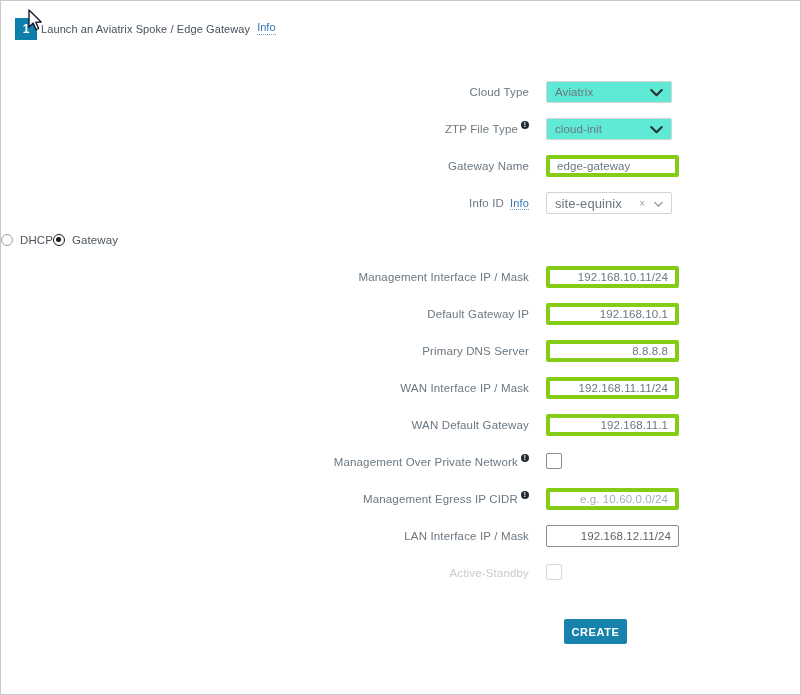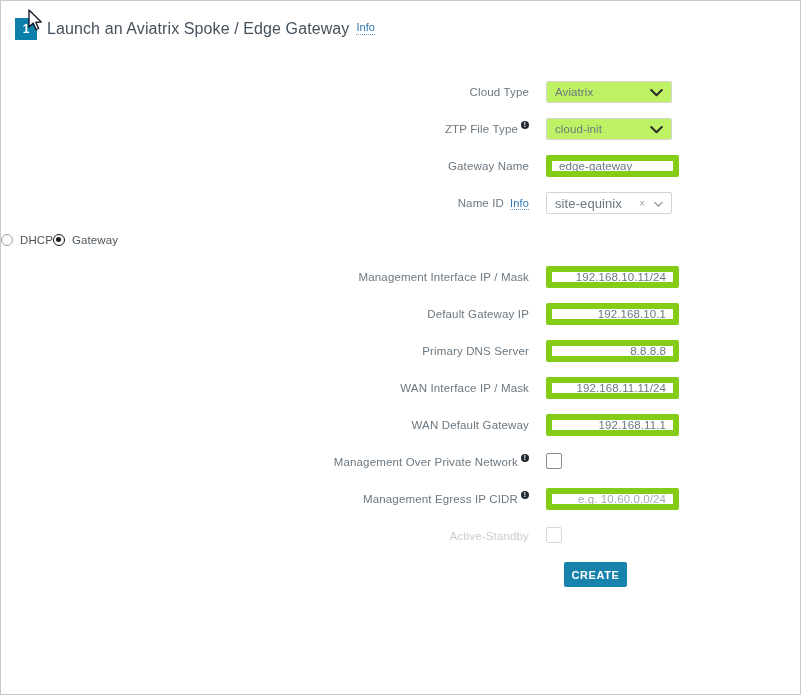--- a/index.html
+++ b/index.html
@@ -38,22 +38,22 @@
     color: #ffffff;
     font-size: 12px;
     font-weight: 700;
     display: flex;
     align-items: center;
     justify-content: center;
     flex: 0 0 auto;
     letter-spacing: 0;
   }
   .page-title {
-    margin-left: 10px;
-    font-size: 16px;
+    margin-left: 4px;
+    font-size: 11px;
     color: #45515c;
     font-weight: 400;
     white-space: nowrap;
     letter-spacing: .1px;
   }
   .info-link {
     margin-left: 7px;
     font-size: 11px;
     color: #2d77b5;
     border-bottom: 1px dotted #6fa0c8;
@@ -126,21 +126,21 @@
     color: #2d77b5;
     border-bottom: 1px dotted #6fa0c8;
     cursor: pointer;
   }
 
   
   input.txt {
     width: 133px;
     height: 22px;
     box-sizing: border-box;
-    border: 6px solid #84cc16;
+    border: 4px solid #84cc16;
     border-radius: 2px;
     padding: 0 7px;
     font-family: "Liberation Sans", sans-serif;
     font-size: 11.5px;
     color: #6b7780;
     background: #fff;
     outline: none;
     letter-spacing: .1px;
   }
   input.txt::placeholder { color: #a3adb5; }
@@ -151,21 +151,21 @@
   input.txt.wide { width: 133px; text-align: right; }
 
   
   .select {
     position: relative;
     width: 126px;
     height: 22px;
     box-sizing: border-box;
     border: 1px solid #d4d4d4;
     border-radius: 2px;
-    background: #bef264;
+    background: #5eead4;
     display: flex;
     align-items: center;
     cursor: pointer;
   }
   .select .val {
     font-size: 11.5px;
     color: #6b7780;
     padding-left: 8px;
     letter-spacing: .1px;
   }
@@ -260,20 +260,21 @@
     margin-top: 2px;
   }
   .checkbox.disabled {
     border-color: #d8d8d8;
     cursor: default;
   }
 
   
   .btn-row {
     display: flex;
+    margin-top: 20px;
   }
   .btn-spacer { width: 563px; flex: 0 0 auto; }
   .btn-create {
     background: #1782ab;
     color: #ffffff;
     border: none;
     border-radius: 2px;
     font-family: "Liberation Sans", sans-serif;
     font-size: 11px;
     font-weight: 700;
@@ -332,21 +333,21 @@
       <div class="label">
         <span>Gateway Name</span>
       </div>
       <div class="field">
         <input class="txt" type="text" value="edge-gateway" style="">
       </div>
     </div>
 
     <div class="row">
       <div class="label">
-        <span>Name ID</span><span class="lbl-info">Info</span>
+        <span>Info ID</span><span class="lbl-info">Info</span>
       </div>
       <div class="field">
         <div class="tokensel">
           <span class="val">site-equinix</span>
           <span class="clear">×</span>
           <svg class="caret" width="9" height="7" viewBox="0 0 9 7">
             <path d="M0.8,1.4 L4.5,5.1 L8.2,1.4" fill="none" stroke="#8a8a8a" stroke-width="1.2" stroke-linecap="round" stroke-linejoin="round"></path>
           </svg>
         </div>
       </div>
@@ -424,20 +425,28 @@
 
     <div class="row">
       <div class="label">
         <span>Management Egress IP CIDR</span><span class="i-icon">!</span>
       </div>
       <div class="field">
         <input class="txt wide" type="text" placeholder="e.g. 10.60.0.0/24" style="">
       </div>
     </div>
 
+    <div class="row">
+      <div class="label">
+        <span>LAN Interface IP / Mask</span>
+      </div>
+      <div class="field">
+        <input class="txt wide focused" type="text" id="lan-input" value="192.168.12.11/24" style="">
+      </div>
+    </div>
 
     <div class="row">
       <div class="label disabled">
         <span>Active-Standby</span>
       </div>
       <div class="field">
         <div class="checkbox disabled"></div>
       </div>
     </div>
 

